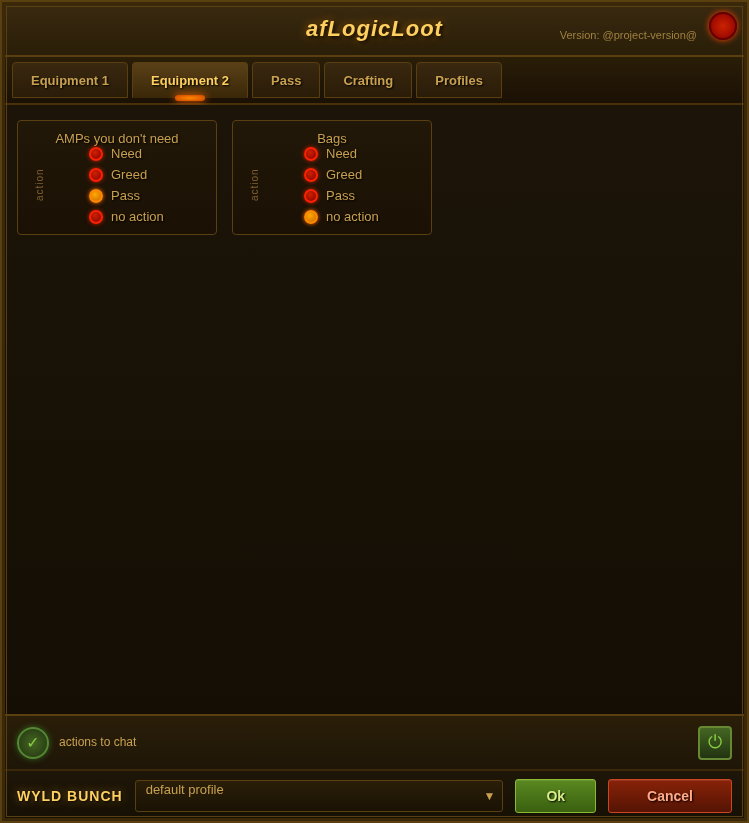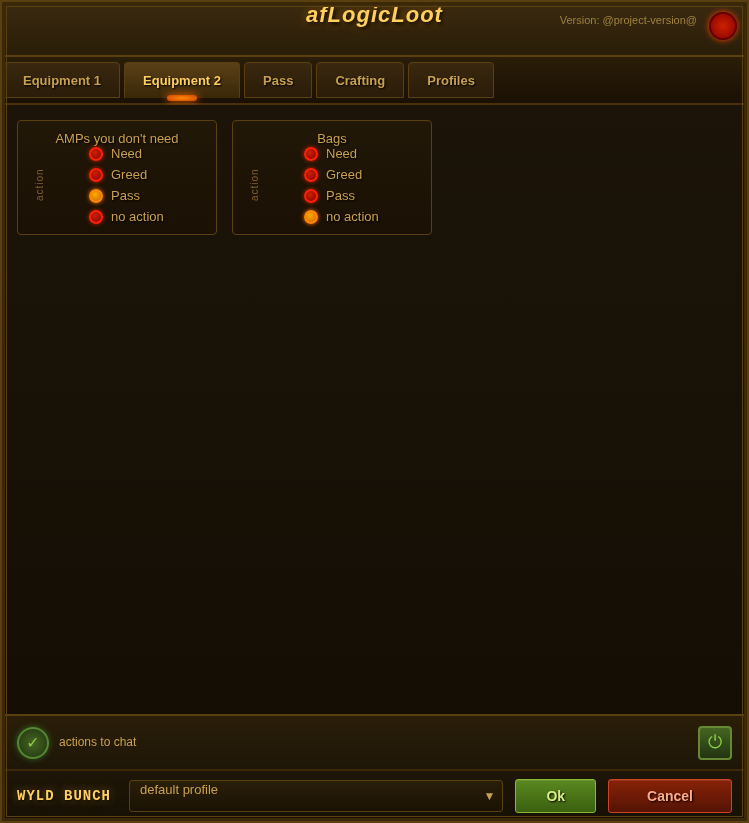--- a/index.html
+++ b/index.html
@@ -22,21 +22,21 @@
       display: flex;
       flex-direction: column;
     }
 
     
     .title-bar {
       height: 55px;
       background: linear-gradient(180deg, #3a2a10 0%, #2a1e08 100%);
       border-bottom: 2px solid #5a4010;
       display: flex;
-      align-items: flex-start;
+      align-items: center;
       justify-content: center;
       position: relative;
     }
 
     .title-text {
       font-size: 22px;
       font-style: italic;
       font-weight: bold;
       color: #ffd060;
       text-shadow: 2px 2px 4px #000, 0 0 10px #a06000;
@@ -64,21 +64,21 @@
       box-shadow: 0 0 6px #ff4400;
     }
 
     
     .tab-bar {
       height: 48px;
       background: linear-gradient(180deg, #2a1e08 0%, #1a1004 100%);
       border-bottom: 2px solid #4a3008;
       display: flex;
       align-items: center;
-      padding: 0 2px;
+      padding: 0 10px;
       gap: 4px;
     }
 
     .tab {
       height: 36px;
       padding: 0 18px;
       background: linear-gradient(180deg, #3a2810 0%, #2a1c08 100%);
       border: 1px solid #5a4010;
       border-radius: 4px 4px 0 0;
       color: #c8a050;
@@ -254,21 +254,21 @@
       display: flex;
       align-items: center;
       padding: 0 15px;
       gap: 12px;
     }
 
     .guild-name {
       color: #ffd060;
       font-size: 14px;
       font-weight: bold;
-      font-family: Liberation Mono, monospace;
+      font-family: Liberation Sans, sans-serif;
       text-shadow: 1px 1px 3px #000, 0 0 8px #806020;
       min-width: 100px;
       text-transform: uppercase;
       letter-spacing: 1px;
     }
 
     .profile-select-wrap {
       flex: 1;
       position: relative;
     }

